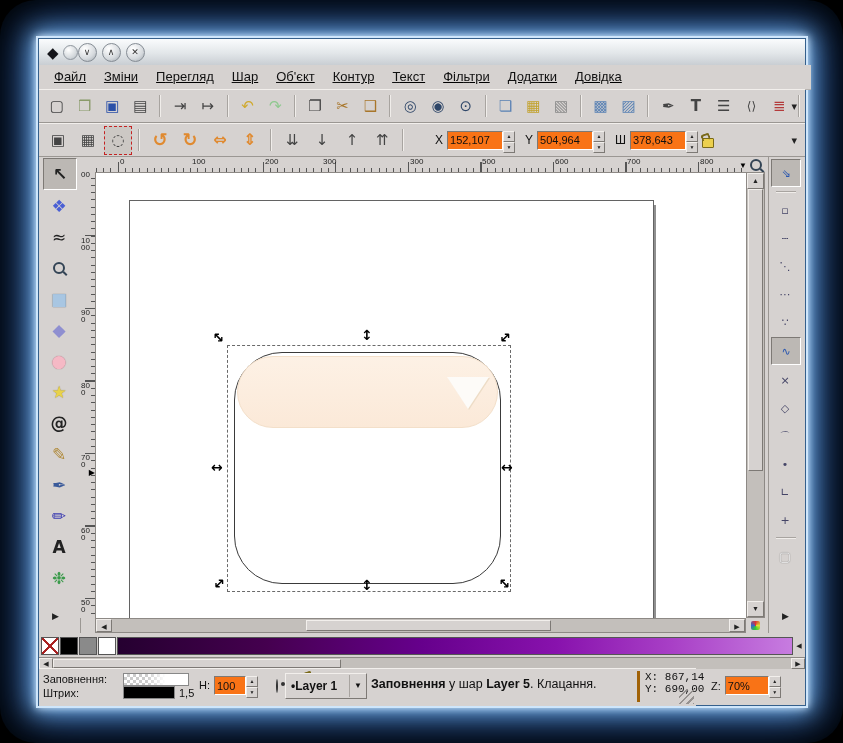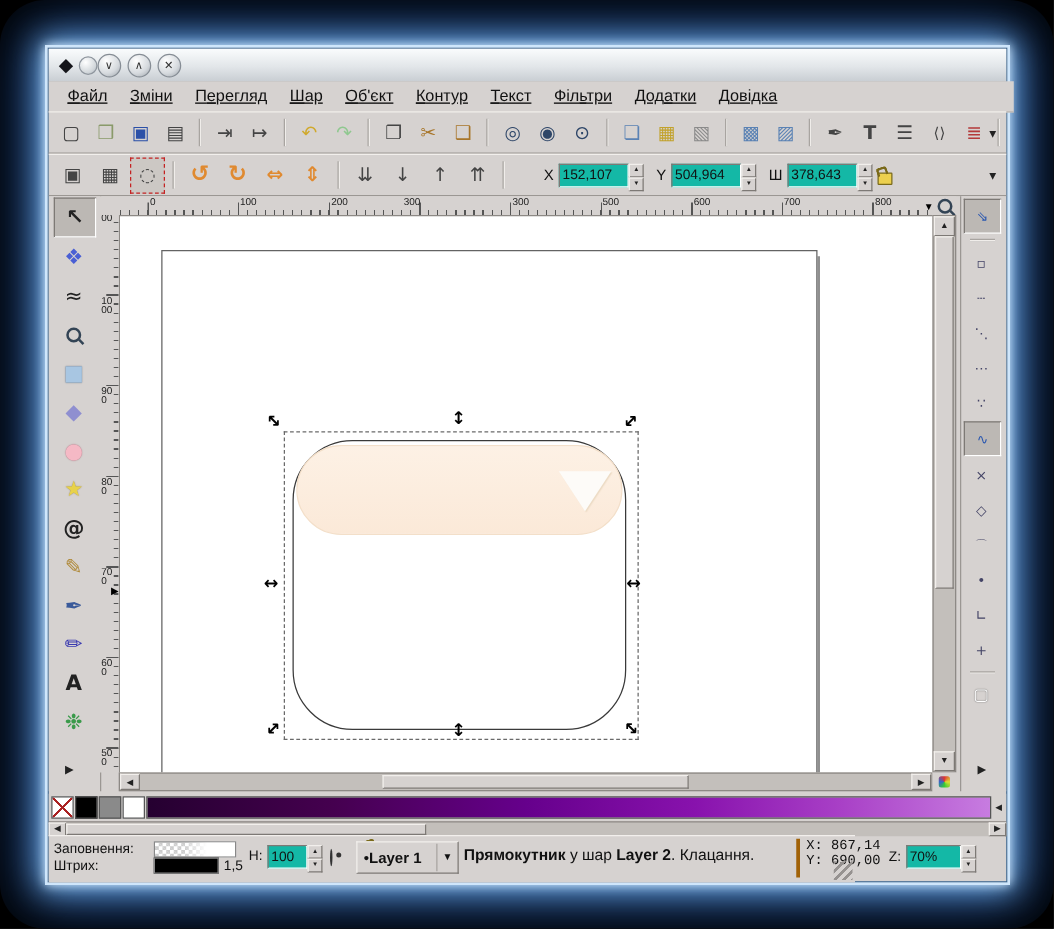--- a/index.html
+++ b/index.html
@@ -54,21 +54,21 @@
   [data-name="star-tool-icon"]{color:#e8d24a!important;text-shadow:0 0 1px #875}
   [data-name="pencil-tool-icon"]{color:#b08a3a!important}
   [data-name="pen-tool-icon"]{color:#3a5a9a!important}
   [data-name="calligraphy-tool-icon"]{color:#3a3ab0!important}
   [data-name="spray-tool-icon"]{color:#3a9a4a!important}
   [data-name="node-tool-icon"]{color:#4a5fd4!important}
   [data-name="snap-toggle-icon"],[data-name="snap-nodes-icon"]{color:#2a57b0!important}
   
   .flabel{font-size:12px;color:#111;margin:0 4px 0 10px;}
   .spinwrap{display:flex;align-items:center;}
-  .num{width:50px;height:17px;border:1px solid;border-color:#7d7975 #fff #fff #7d7975;background:#14b8a6;
+  .num{width:50px;height:17px;border:1px solid;border-color:#7d7975 #fff #fff #7d7975;background:#f97316;
        font:11px "Liberation Sans",sans-serif;padding:0 2px;color:#111;}
   .spn{width:12px;height:19px;display:flex;flex-direction:column;}
   .spn span{flex:1;font-size:5px;line-height:9px;text-align:center;color:#222;background:#d6d2d0;
        border:1px solid;border-color:#f2efec #7d7975 #7d7975 #f2efec;}
   
   .lock{position:relative;width:10px;height:8px;background:#ecd04e;border:1px solid #7a6a1a;border-radius:1px;margin:6px 4px 0;}
   .lock::before{content:'';position:absolute;left:0px;top:-6px;width:5px;height:5px;border:2px solid #7a6a1a;
       border-bottom:none;border-radius:3px 3px 0 0;transform:rotate(-18deg) translateX(-2px);}
   .eye{width:13px;height:9px;border:1px solid #333;border-radius:50%;position:relative;background:#eee;margin:0 3px;}
   .eye::after{content:'';position:absolute;left:4px;top:2px;width:4px;height:4px;border-radius:50%;background:#333;}
@@ -128,21 +128,21 @@
   .palette{left:0;top:596px;width:766px;height:22px;background:#d6d2d0;display:flex;align-items:center;padding-left:2px;box-sizing:border-box;}
   .swatch{width:16px;height:16px;border:1px solid #555;margin-right:1px;}
   .sw-none{background:linear-gradient(45deg,transparent 46%,#a22 46% 54%,transparent 54%),
            linear-gradient(-45deg,transparent 46%,#a22 46% 54%,transparent 54%),#fff;}
   .sw-black{background:#000;} .sw-gray{background:#8a8a8a;} .sw-white{background:#fff;}
   .grad{flex:1;height:16px;border:1px solid #555;
         background:linear-gradient(90deg,#250030,#45004f 22%,#66008c 45%,#8812ad 65%,#a83fc6 82%,#c77ce0);}
   .palarrow{width:12px;text-align:center;font-size:7px;color:#222;}
   .pscroll{left:0;top:618px;width:766px;height:11px;background:#c3bfbb;border-top:1px solid #8d8985;}
   
-  .statusbar{left:0;top:629px;width:645px;height:37px;background:#d6d2d0;border-top:1px solid #f2efec;font-size:11px;color:#111;}
+  .statusbar{left:0;top:629px;width:645px;height:37px;background:#d6d2d0;border-top:1px solid #f2efec;font-size:11px;color:#111;padding-left:12px;}
   .sb-label{position:absolute;left:4px;}
   .checker{background-image:linear-gradient(45deg,#ccc 25%,transparent 25% 75%,#ccc 75%),
            linear-gradient(45deg,#ccc 25%,transparent 25% 75%,#ccc 75%);
            background-size:6px 6px;background-position:0 0,3px 3px;background-color:#fff;}
   .fillsw{left:84px;top:4px;width:64px;height:11px;border:1px solid #888;}
   .fillsw i{position:absolute;inset:0;background:linear-gradient(90deg,rgba(255,255,255,0) 0 35%,#fff 65%);}
   .strokesw{left:84px;top:17px;width:50px;height:11px;background:#000;border:1px solid #888;}
   .layercombo{left:246px;top:4px;width:80px;height:24px;background:#d6d2d0;border:1px solid;
       border-color:#f2efec #7d7975 #7d7975 #f2efec;display:flex;align-items:center;}
   .layercombo .lname{flex:1;font-weight:bold;font-size:12px;padding-left:5px;white-space:nowrap;}
@@ -517,21 +517,21 @@
             <span>▲</span>
             <span>▼</span>
           </span>
     </span>
     <span class="abs eye" style="left:222px;top:11px" data-name="layer-visibility-eye-icon"></span>
     <span class="abs lock" style="left:241px;top:8px" data-name="layer-lock-icon"></span>
     <span class="abs layercombo" data-name="layer-selector">
       <span class="lname" data-name="current-layer-name">•Layer 1</span>
       <span class="ldrop" data-name="layer-dropdown-icon">▼</span>
     </span>
-    <span class="abs msg" data-name="status-message"><b>Прямокутник</b><span> у шар </span><b>Layer 2</b><span>. Клацання.</span></span>
+    <span class="abs msg" data-name="status-message"><b>Заповнення</b><span> у шар </span><b>Layer 5</b><span>. Клацання.</span></span>
     <span class="abs coords" data-name="pointer-coordinates">
       <span data-name="coord-x-label">X:</span>
       <span data-name="coord-x-value">867,14</span><br>
       <span data-name="coord-y-label">Y:</span>
       <span data-name="coord-y-value">690,00</span>
     </span>
     <span class="abs zoomwrap" data-name="zoom-control">
       <span style="margin-right:4px" data-name="zoom-label">Z:</span>
       <input class="num" style="width: 38px; " data-name="zoom-input" value="70%">
       <span class="spn" data-name="zoom-spinner">

